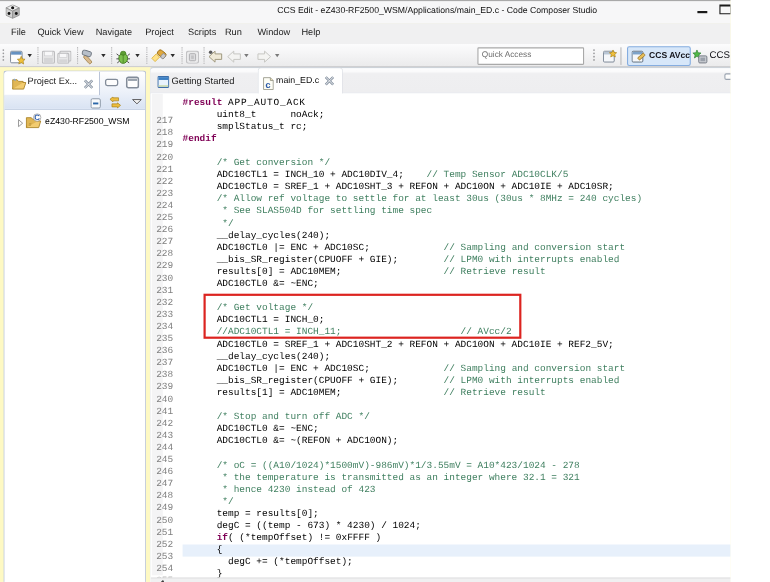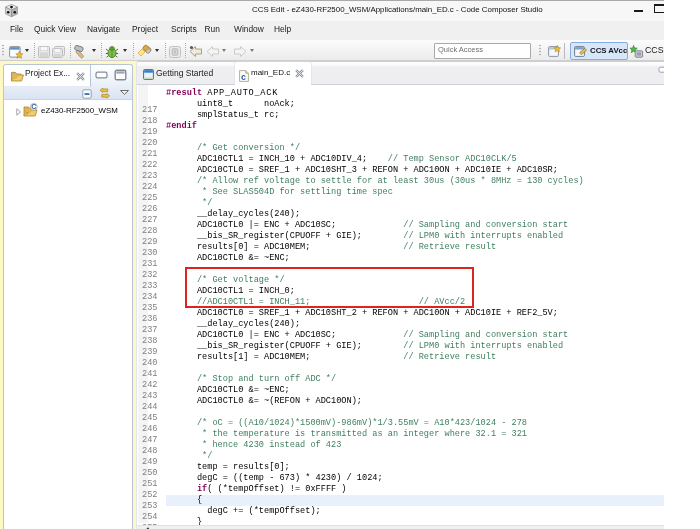--- a/index.html
+++ b/index.html
@@ -276,21 +276,21 @@
 255
 256</pre>
     <pre class="mono" id="codepane" style="position:absolute"><span class="k">#result</span> <span class="b">APP_AUTO_ACK</span>
       uint8_t      noAck;
       smplStatus_t rc;
 <span class="k">#endif</span>
 
 <span class="c">      /* Get conversion */</span>
       ADC10CTL1 = INCH_10 + ADC10DIV_4;    <span class="c">// Temp Sensor ADC10CLK/5</span>
       ADC10CTL0 = SREF_1 + ADC10SHT_3 + REFON + ADC10ON + ADC10IE + ADC10SR;
-<span class="c">      /* Allow ref voltage to settle for at least 30us (30us * 8MHz = 130 cycles)</span>
+<span class="c">      /* Allow ref voltage to settle for at least 30us (30us * 8MHz = 240 cycles)</span>
 <span class="c">       * See SLAS504D for settling time spec</span>
 <span class="c">       */</span>
       __delay_cycles(240);
       ADC10CTL0 |= ENC + ADC10SC;             <span class="c">// Sampling and conversion start</span>
       __bis_SR_register(CPUOFF + GIE);        <span class="c">// LPM0 with interrupts enabled</span>
       results[0] = ADC10MEM;                  <span class="c">// Retrieve result</span>
       ADC10CTL0 &amp;= ~ENC;
 
 <span class="c">      /* Get voltage */</span>
       ADC10CTL1 = INCH_0;

